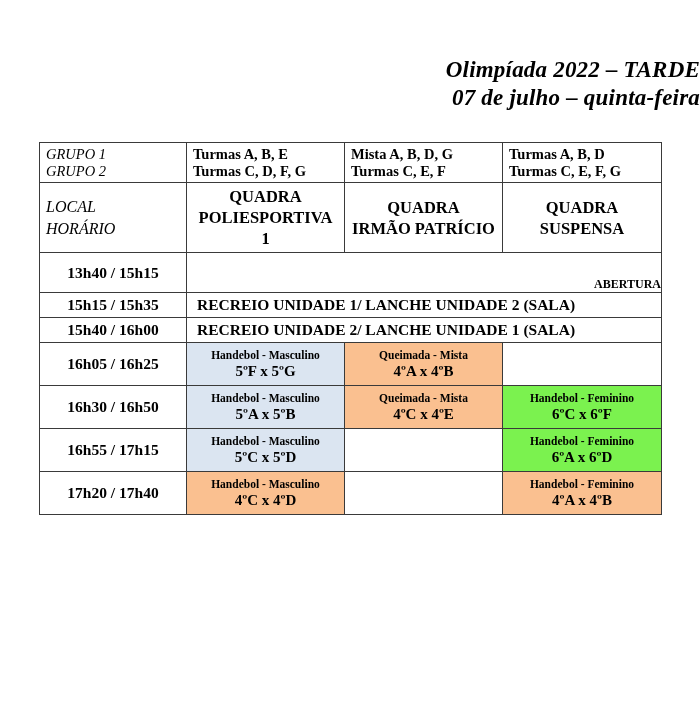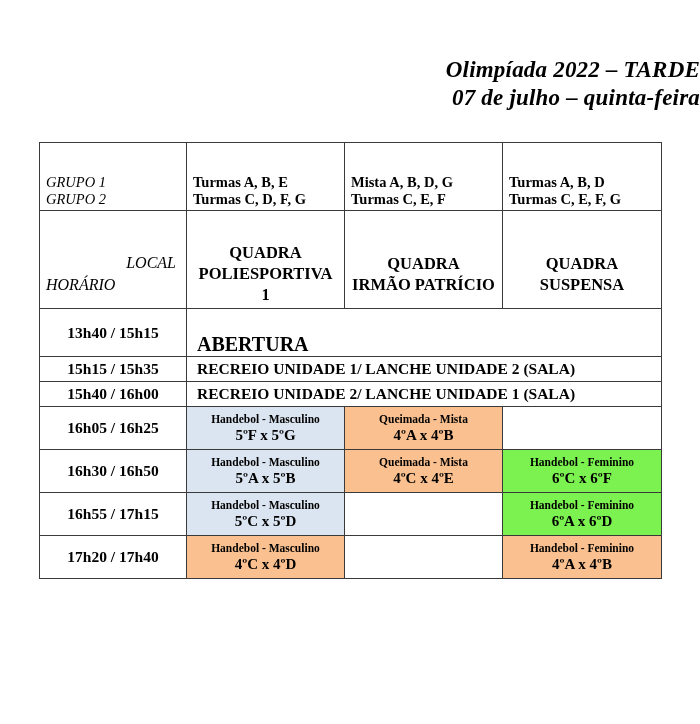--- a/index.html
+++ b/index.html
@@ -44,42 +44,40 @@
     padding: 0;
     vertical-align: middle;
   }
   .col-time { width: 147px; }
   .col-a { width: 158px; }
   .col-b { width: 158px; }
   .col-c { width: 159px; }
 
   .cell-pad {
     padding: 3px 6px;
-    margin-top: 28px;
   }
   .grupo-label {
     font-style: italic;
     font-size: 14.5px;
     line-height: 16.5px;
     white-space: nowrap;
   }
   .turmas {
     font-weight: bold;
     font-size: 14.5px;
     line-height: 16.5px;
     white-space: nowrap;
   }
   .local-horario {
     font-style: italic;
     font-size: 16px;
     line-height: 22px;
   }
   .local-horario .local {
     display: block;
-    text-align: right;
     padding-right: 4px;
     font-family: Liberation Serif, serif;
   }
   .local-horario .horario {
     display: block;
     text-align: left;
   }
   .quadra {
     font-weight: bold;
     font-size: 16.5px;
@@ -87,22 +85,22 @@
     text-align: center;
   }
   .time {
     font-weight: bold;
     font-size: 15.5px;
     text-align: center;
     white-space: nowrap;
   }
   .abertura {
     font-weight: bold;
-    font-size: 20px;
-    text-align: left;
+    font-size: 12px;
+    text-align: right;
     padding-left: 10px;
     margin-top: 24px;
   }
   .recreio {
     font-weight: bold;
     font-size: 15.5px;
     text-align: left;
     padding-left: 10px;
     white-space: nowrap;
   }

